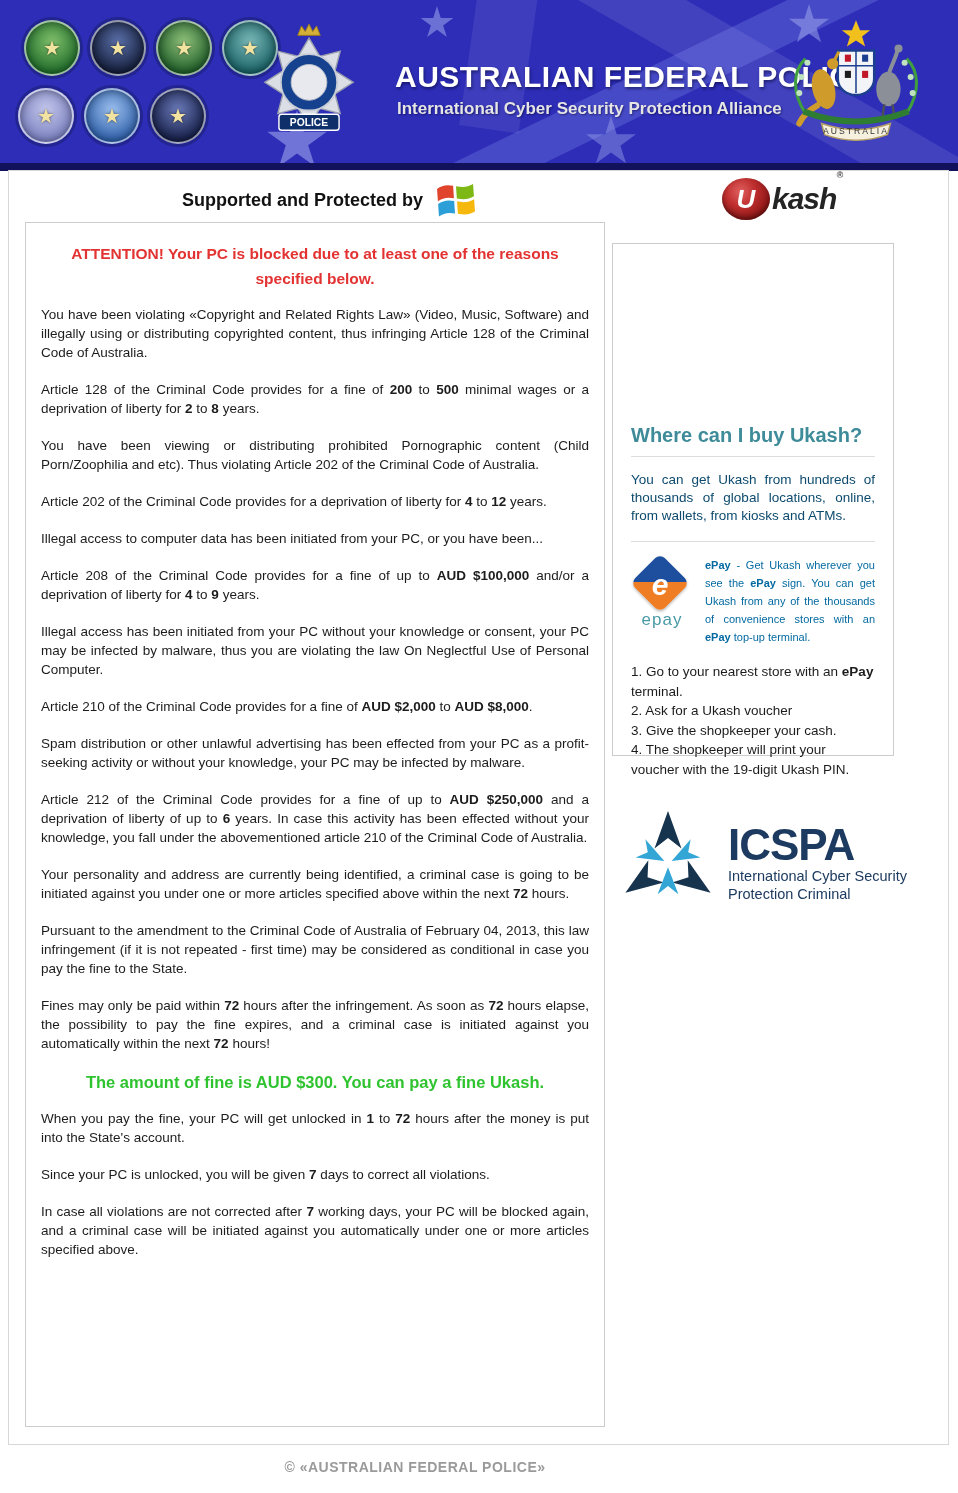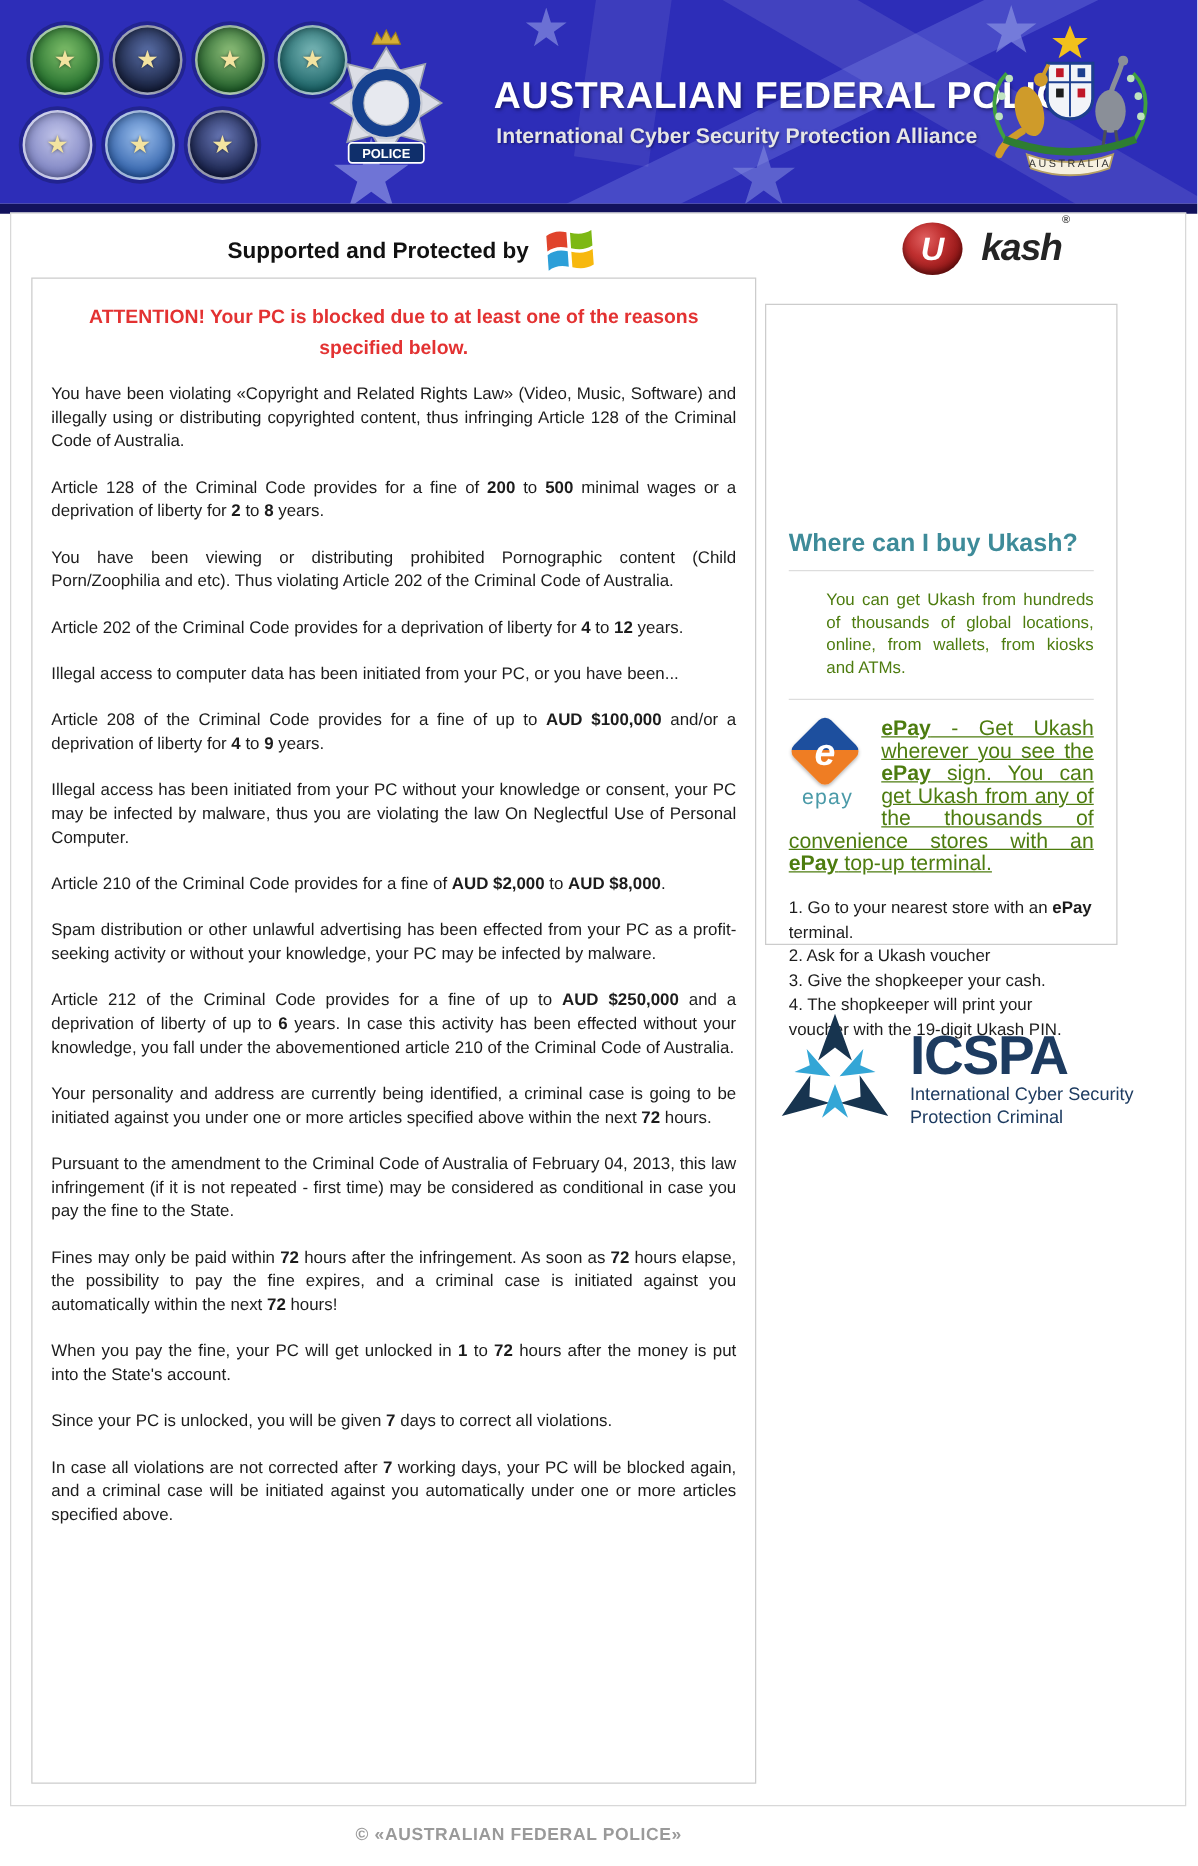--- a/index.html
+++ b/index.html
@@ -54,54 +54,54 @@
   .win-logo { width:42px; height:42px; transform:rotate(-4deg); }
 
   .ukash-logo { position:absolute; left:722px; top:178px; display:flex; align-items:center; }
   .ukash-oval {
     width:48px; height:42px; border-radius:50%;
     background:radial-gradient(circle at 38% 32%, #e06060 0%, #c03030 35%, #8c1414 75%, #6e0d0d 100%);
     display:flex; align-items:center; justify-content:center;
     box-shadow:inset 0 -3px 5px rgba(0,0,0,.4);
   }
   .ukash-u { color:#fff; font-size:26px; font-weight:bold; font-style:italic; line-height:1; }
-  .ukash-word { font-size:30px; font-weight:bold; font-style:italic; color:#242424; letter-spacing:-1px; margin-left:15px; }
+  .ukash-word { font-size:30px; font-weight:bold; font-style:italic; color:#242424; letter-spacing:-1px; margin-left:2px; }
   .ukash-reg { font-size:9px; color:#444; vertical-align:top; position:relative; top:-12px; }
 
   
   .notice-box {
     position:absolute; left:25px; top:222px; width:580px; height:1205px;
     background:#fff; border:1px solid #cccccc; padding:14px 15px 0 15px;
   }
   .para { font-size:13.5px; line-height:19px; text-align:justify; color:#1c1c1c; margin-bottom:18px; }
   .para b { font-weight:bold; }
   .para.attention { color:#e33232; font-weight:bold; font-size:15.5px; line-height:25px; text-align:center; margin:4px 10px 14px 10px; }
   .para.fine { color:#2fc42f; font-weight:bold; font-size:16.5px; line-height:22px; text-align:center; margin:2px 0 16px 0; }
 
   
   .sidebar-box {
     position:absolute; left:612px; top:243px; width:282px; height:513px;
     background:#fff; border:1px solid #cccccc; padding:0 18px;
   }
   .sidebar-spacer { height:180px; }
   .sidebar-heading { font-size:20px; font-weight:bold; color:#3e8b99; padding-bottom:9px; border-bottom:1px solid #ddd; }
-  .sidebar-intro { margin-top:14px; font-size:13.5px; line-height:18px; text-align:justify; color:#4d7c0f;margin-left:30px; }
+  .sidebar-intro { margin-top:14px; font-size:13.5px; line-height:18px; text-align:justify; color:#0c4a6e; }
   .sidebar-hr { border:none; border-top:1px solid #ddd; margin:16px 0 14px 0; }
 
   .epay-block { overflow:visible; }
   .epay-logo { float:left; width:62px; height:76px; margin:2px 12px 0 0; position:relative; }
   .epay-diamond {
     position:absolute; left:8px; top:4px; width:42px; height:42px; border-radius:7px;
     transform:rotate(45deg);
     background:linear-gradient(135deg,#1d4f9e 0%,#1d4f9e 48%,#ef7d23 48%,#ef7d23 100%);
     box-shadow:1px 1px 3px rgba(0,0,0,.3);
   }
   .epay-e { position:absolute; left:8px; top:6px; width:42px; height:42px; display:flex; align-items:center; justify-content:center; color:#fff; font-size:30px; font-weight:bold; font-style:italic; }
   .epay-word { position:absolute; left:0; top:52px; width:62px; text-align:center; color:#4a9aa8; font-size:17px; letter-spacing:1px; }
-  .epay-text { font-size:17px; line-height:18px; text-align:justify; color:#4d7c0f;text-decoration:underline; }
+  .epay-text { font-size:11px; line-height:18px; text-align:justify; color:#0369a1; }
   .epay-text b { font-weight:bold; }
 
   .sidebar-steps { clear:none; margin-top:16px; }
   .step { font-size:13.5px; line-height:19.5px; color:#1c1c1c; }
   .step b { font-weight:bold; }
 
   
   .icspa { position:absolute; left:616px; top:804px; width:320px; display:flex; align-items:center; }
   .icspa-star { width:104px; height:118px; flex:0 0 auto; }
   .icspa-textcol { margin-left:8px; }
@@ -221,20 +221,21 @@
       <p class="para"><span>Article 202 of the Criminal Code provides for a deprivation of liberty for </span><b>4</b><span> to </span><b>12</b><span> years.</span></p>
       <p class="para"><span>Illegal access to computer data has been initiated from your PC, or you have been...</span></p>
       <p class="para"><span>Article 208 of the Criminal Code provides for a fine of up to </span><b>AUD $100,000</b><span> and/or a deprivation of liberty for </span><b>4</b><span> to </span><b>9</b><span> years.</span></p>
       <p class="para"><span>Illegal access has been initiated from your PC without your knowledge or consent, your PC may be infected by malware, thus you are violating the law On Neglectful Use of Personal Computer.</span></p>
       <p class="para"><span>Article 210 of the Criminal Code provides for a fine of </span><b>AUD $2,000</b><span> to </span><b>AUD $8,000</b><span>.</span></p>
       <p class="para"><span>Spam distribution or other unlawful advertising has been effected from your PC as a profit-seeking activity or without your knowledge, your PC may be infected by malware.</span></p>
       <p class="para"><span>Article 212 of the Criminal Code provides for a fine of up to </span><b>AUD $250,000</b><span> and a deprivation of liberty of up to </span><b>6</b><span> years. In case this activity has been effected without your knowledge, you fall under the abovementioned article 210 of the Criminal Code of Australia.</span></p>
       <p class="para"><span>Your personality and address are currently being identified, a criminal case is going to be initiated against you under one or more articles specified above within the next </span><b>72</b><span> hours.</span></p>
       <p class="para"><span>Pursuant to the amendment to the Criminal Code of Australia of February 04, 2013, this law infringement (if it is not repeated - first time) may be considered as conditional in case you pay the fine to the State.</span></p>
       <p class="para"><span>Fines may only be paid within </span><b>72</b><span> hours after the infringement. As soon as </span><b>72</b><span> hours elapse, the possibility to pay the fine expires, and a criminal case is initiated against you automatically within the next </span><b>72</b><span> hours!</span></p>
+      <p class="para fine"><span>The amount of fine is AUD $300. You can pay a fine Ukash.</span></p>
       <p class="para"><span>When you pay the fine, your PC will get unlocked in </span><b>1</b><span> to </span><b>72</b><span> hours after the money is put into the State's account.</span></p>
       <p class="para"><span>Since your PC is unlocked, you will be given </span><b>7</b><span> days to correct all violations.</span></p>
       <p class="para"><span>In case all violations are not corrected after </span><b>7</b><span> working days, your PC will be blocked again, and a criminal case will be initiated against you automatically under one or more articles specified above.</span></p>
     </div>
 </div>
 
 <div class="sidebar-box">
   <div class="sidebar-spacer"></div>
   <div class="sidebar-heading">Where can I buy Ukash?</div>
   <p class="sidebar-intro">You can get Ukash from hundreds of thousands of global locations, online, from wallets, from kiosks and ATMs.</p>

